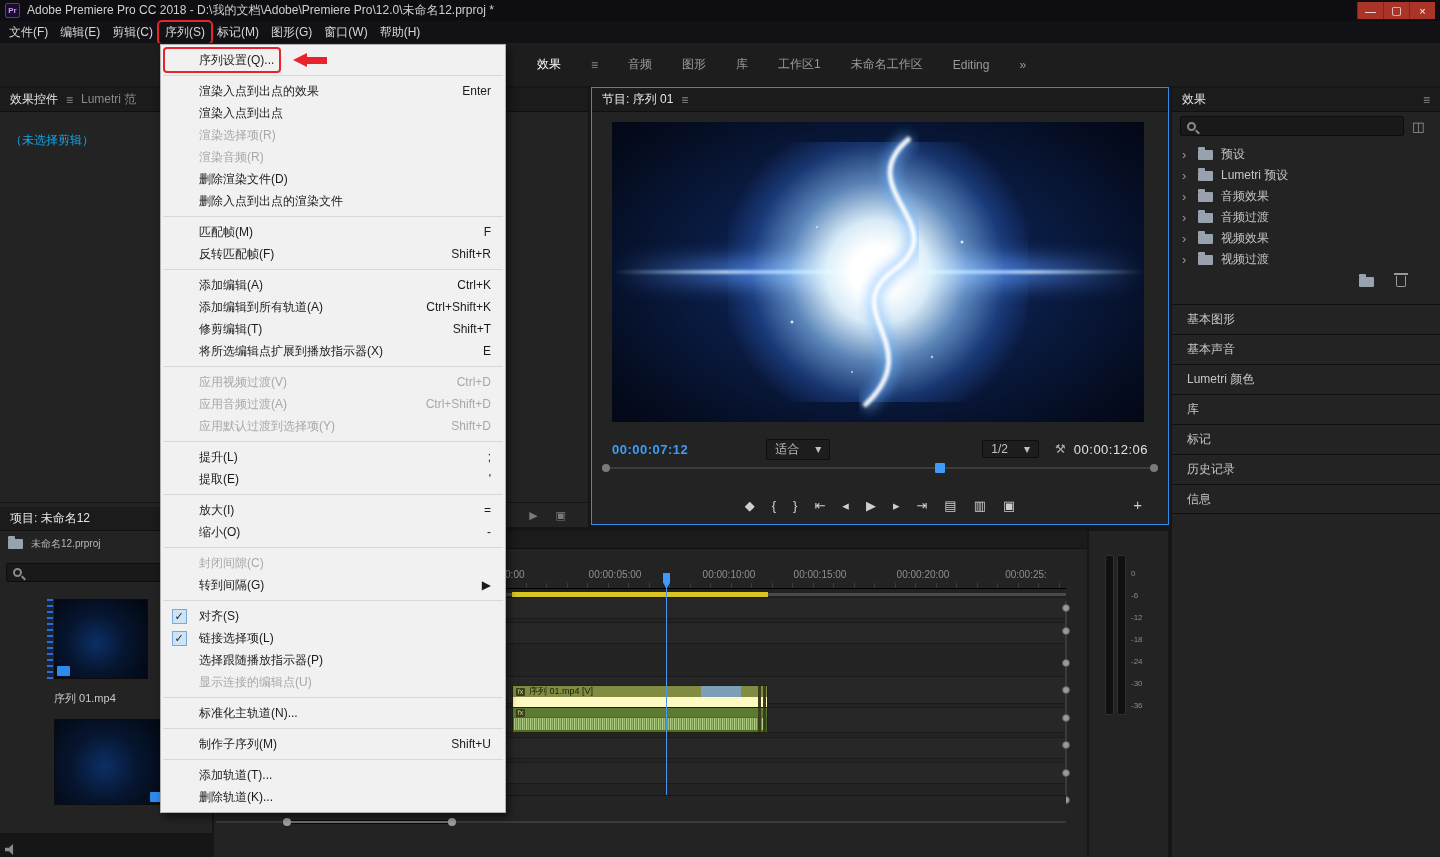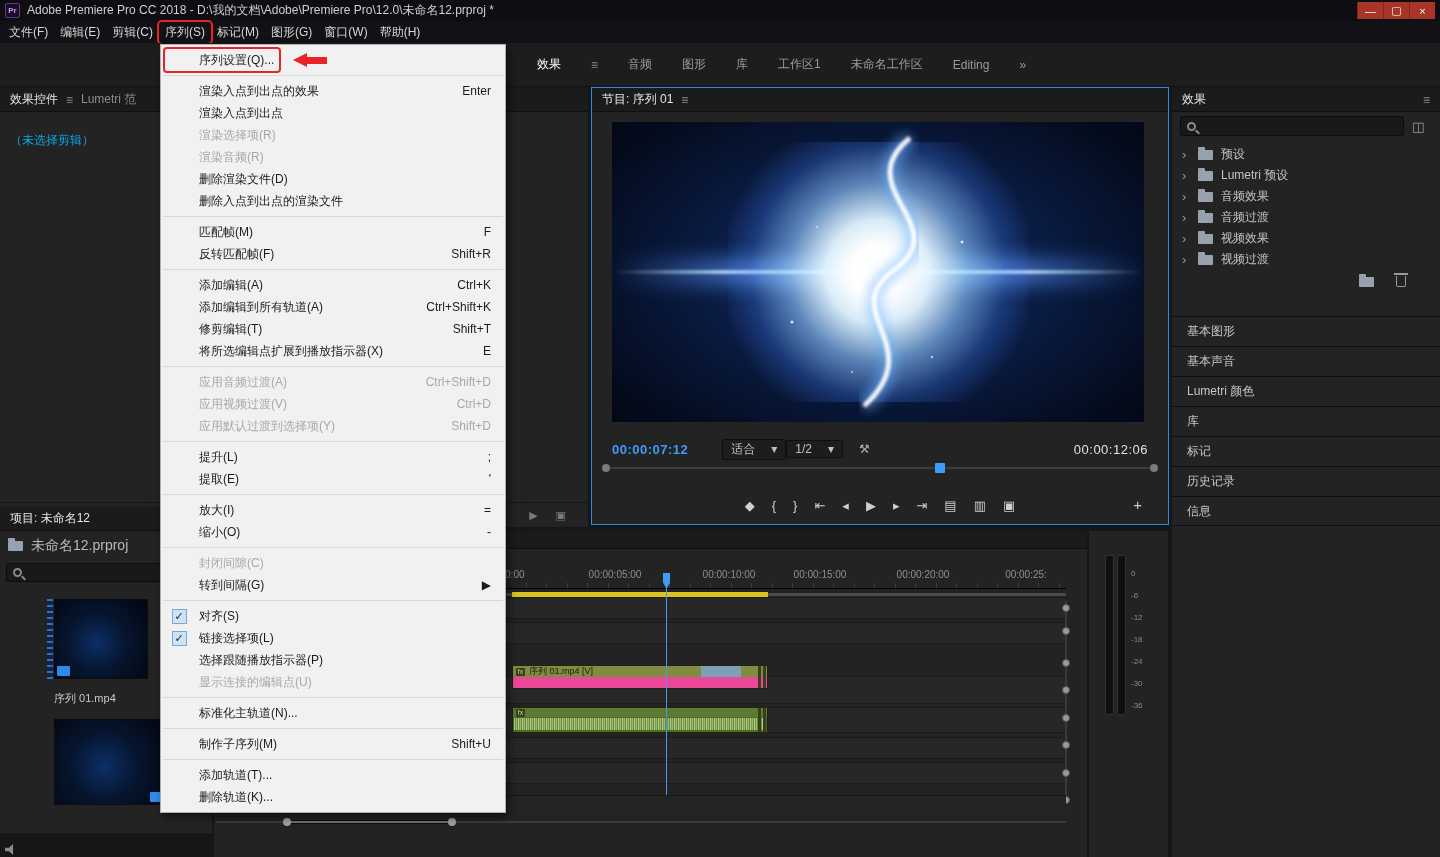--- a/index.html
+++ b/index.html
@@ -63,47 +63,47 @@
   .mag-icon::after { content:""; position:absolute; left:6px; top:7px; width:5px; height:2px; background:#8a8a8a; transform:rotate(45deg); }
   #fx-binoc { position:absolute; left:240px; top:31px; color:#9a9a9a; font-size:13px; }
   #fx-tree { position:absolute; left:0; top:56px; width:268px; }
   .fx-row { height:21px; display:flex; align-items:center; padding-left:10px; gap:8px; color:#c4c4c4; }
   .chev { color:#9a9a9a; font-size:13px; width:8px; }
   .folder-icon { width:15px; height:10px; background:#97a2ae; border-radius:1px; position:relative; flex:0 0 15px; }
   .folder-icon::before { content:""; position:absolute; top:-3px; left:0; width:7px; height:3px; background:#97a2ae; border-radius:1px 1px 0 0; }
   #fx-actions { position:absolute; right:34px; top:188px; display:flex; gap:22px; align-items:flex-end; }
   .trash-icon { width:10px; height:11px; border:1px solid #9a9a9a; border-top:none; border-radius:0 0 2px 2px; position:relative; }
   .trash-icon::before { content:""; position:absolute; top:-3px; left:-3px; width:14px; height:2px; background:#9a9a9a; }
-  #collapsed-panels { position:absolute; left:0; top:228px; width:268px;text-align:right; }
+  #collapsed-panels { position:absolute; left:0; top:216px; width:268px;text-align:right; }
   .collapsed-panel { height:30px; border-top:1px solid #0f0f0f; display:flex; align-items:center; padding:0 15px; color:#c6c6c6; background:#232323; }
   .collapsed-panel:last-child { border-bottom:1px solid #0f0f0f; }
 
   
   #project { left:0; top:507px; width:212px; height:326px; }
-  #proj-file-row { position:absolute; left:8px; top:30px; display:flex; align-items:center; gap:8px; color:#b8b8b8; font-size:14px; }
+  #proj-file-row { position:absolute; left:8px; top:30px; display:flex; align-items:center; gap:8px; color:#b8b8b8; font-size:10px; }
   #proj-search { position:absolute; left:6px; top:56px; width:198px; height:19px; background:#191919; border:1px solid #0d0d0d; border-radius:2px; display:flex; align-items:center; }
   .thumb { position:absolute; background:radial-gradient(circle at 45% 55%, #0c2f66 0%, #06152e 45%, #02060f 100%); border:1px solid #0c0c0c; }
   #film-strip { position:absolute; left:47px; top:92px; width:6px; height:80px; background:repeating-linear-gradient(#2d6cd0 0 2px, #16233f 2px 6px); }
   .seq-badge { position:absolute; width:13px; height:10px; background:#2d8ceb; border-radius:1px; }
   #proj-item1-label { position:absolute; left:54px; top:184px; color:#c8c8c8; font-size:11px; }
   #proj-item1-meta { position:absolute; right:6px; top:184px; color:#8a8a8a; font-size:11px; }
 
   
   #timeline { left:214px; top:531px; width:873px; height:326px; }
   #tl-header { position:absolute; left:0; top:0; width:873px; height:18px; background:#1b1b1b; border-bottom:1px solid #101010; }
   #tl-ruler { position:absolute; left:291px; right:21px; top:36px; height:22px; border-bottom:1px solid #000;
     background:repeating-linear-gradient(90deg, #3c3c3c 0 1px, rgba(0,0,0,0) 1px 20.5px); background-size:100% 5px; background-position:0 100%; background-repeat:no-repeat; }
   .ruler-label { position:absolute; top:2px; transform:translateX(-50%); color:#8f8f8f; font-size:10px; white-space:nowrap; }
   #tl-workbar-track { position:absolute; left:291px; right:21px; top:62px; height:3px; background:#4a4a4a; }
   #tl-workbar { position:absolute; left:298px; top:61px; width:256px; height:5px; background:#d9c422; }
   .tl-row { position:absolute; left:291px; right:21px; background:#272727; border-top:1px solid #1b1b1b; border-bottom:1px solid #1b1b1b; }
   #tl-playhead-line { position:absolute; left:452px; top:44px; height:236px; width:1px; background:#4a96e8; }
   #tl-playhead-head { position:absolute; left:449px; top:42px; width:7px; height:16px; background:#3f9bfa; clip-path:polygon(0 0,100% 0,100% 60%,50% 100%,0 60%); }
   .clip { position:absolute; left:298px; width:256px; border:1px solid #20240f; }
-  #clip-video { top:134px; height:24px; background:#ec4899; }
+  #clip-video { top:154px; height:24px; background:#fef9c3; }
   #clip-video .strip { position:absolute; left:0; right:0; top:0; height:11px; background:#818c42; display:flex; align-items:center; gap:4px; padding-left:3px; }
   .fx-badge { width:9px; height:8px; background:#3a3f1c; color:#cdd49a; font-size:7px; line-height:8px; text-align:center; border-radius:1px; }
   #clip-video .clip-label { font-size:9px; color:#1a200a; white-space:nowrap; }
   .clip-blue { position:absolute; left:188px; top:0; width:40px; height:11px; background:rgba(125,165,215,.78); }
   .clip-handle { position:absolute; right:0; top:0; bottom:0; width:9px; background:repeating-linear-gradient(90deg,#3a3e1e 0 3px, rgba(0,0,0,0) 3px 5px); }
   #clip-audio { top:176px; height:26px; background:#4f6b28; }
   #clip-audio .strip { position:absolute; left:0; right:0; top:0; height:9px; background:#5d7a33; display:flex; align-items:center; padding-left:3px; }
   #clip-audio .waveform { position:absolute; left:1px; right:1px; top:10px; bottom:2px;
     background:repeating-linear-gradient(90deg, #c2dd96 0 1px, #7fa352 1px 2px, #a7c878 2px 3px, #6c9245 3px 4px); opacity:.85; }
   #tl-knob-line { position:absolute; left:851px; top:70px; height:200px; width:2px; background:#3a3a3a; }
@@ -215,25 +215,25 @@
         <path d="M298 16 C 236 66, 344 104, 282 148 C 224 190, 318 224, 252 284" fill="none" stroke="#ffffff" stroke-width="5" opacity="0.95" filter="url(#b2)"></path>
         <circle cx="180" cy="200" r="1.5" fill="#fff" opacity="0.8"></circle>
         <circle cx="350" cy="120" r="1.5" fill="#fff" opacity="0.8"></circle>
         <circle cx="320" cy="235" r="1.2" fill="#cfe6ff" opacity="0.8"></circle>
         <circle cx="205" cy="105" r="1.2" fill="#cfe6ff" opacity="0.7"></circle>
         <circle cx="240" cy="250" r="1" fill="#fff" opacity="0.7"></circle>
       </svg>
     </div>
     <div id="pm-controls">
       <span id="pm-timecode">00:00:07:12</span>
-      <span class="pm-dd" style="margin-left:34px;">
+      <span class="pm-dd" style="margin-left:78px;">
         <span>适合</span>
         <span>▾</span>
       </span>
-      <span class="pm-dd" style="">
+      <span class="pm-dd" style="margin-left:152px;">
         <span>1/2</span>
         <span>▾</span>
       </span>
       <span style="margin-left:16px;color:#b0b0b0;">⚒</span>
       <span id="pm-duration">00:00:12:06</span>
     </div>
     <div id="pm-scrubber">
       <span class="track"></span>
       <span class="scrub-end" style="left:-2px;"></span>
       <span class="scrub-end" style="right:-2px;"></span>
@@ -496,27 +496,27 @@
         <span class="shortcut">Shift+T</span>
       </div>
       <div class="mi">
         <span class="gutter"></span>
         <span class="label">将所选编辑点扩展到播放指示器(X)</span>
         <span class="shortcut">E</span>
       </div>
       <div class="sep"></div>
       <div class="mi disabled">
         <span class="gutter"></span>
+        <span class="label">应用视频过渡(V)</span>
+        <span class="shortcut">Ctrl+D</span>
+      </div>
+      <div class="mi disabled">
+        <span class="gutter"></span>
         <span class="label">应用音频过渡(A)</span>
         <span class="shortcut">Ctrl+Shift+D</span>
-      </div>
-      <div class="mi disabled">
-        <span class="gutter"></span>
-        <span class="label">应用视频过渡(V)</span>
-        <span class="shortcut">Ctrl+D</span>
       </div>
       <div class="mi disabled">
         <span class="gutter"></span>
         <span class="label">应用默认过渡到选择项(Y)</span>
         <span class="shortcut">Shift+D</span>
       </div>
       <div class="sep"></div>
       <div class="mi">
         <span class="gutter"></span>
         <span class="label">提升(L)</span>

